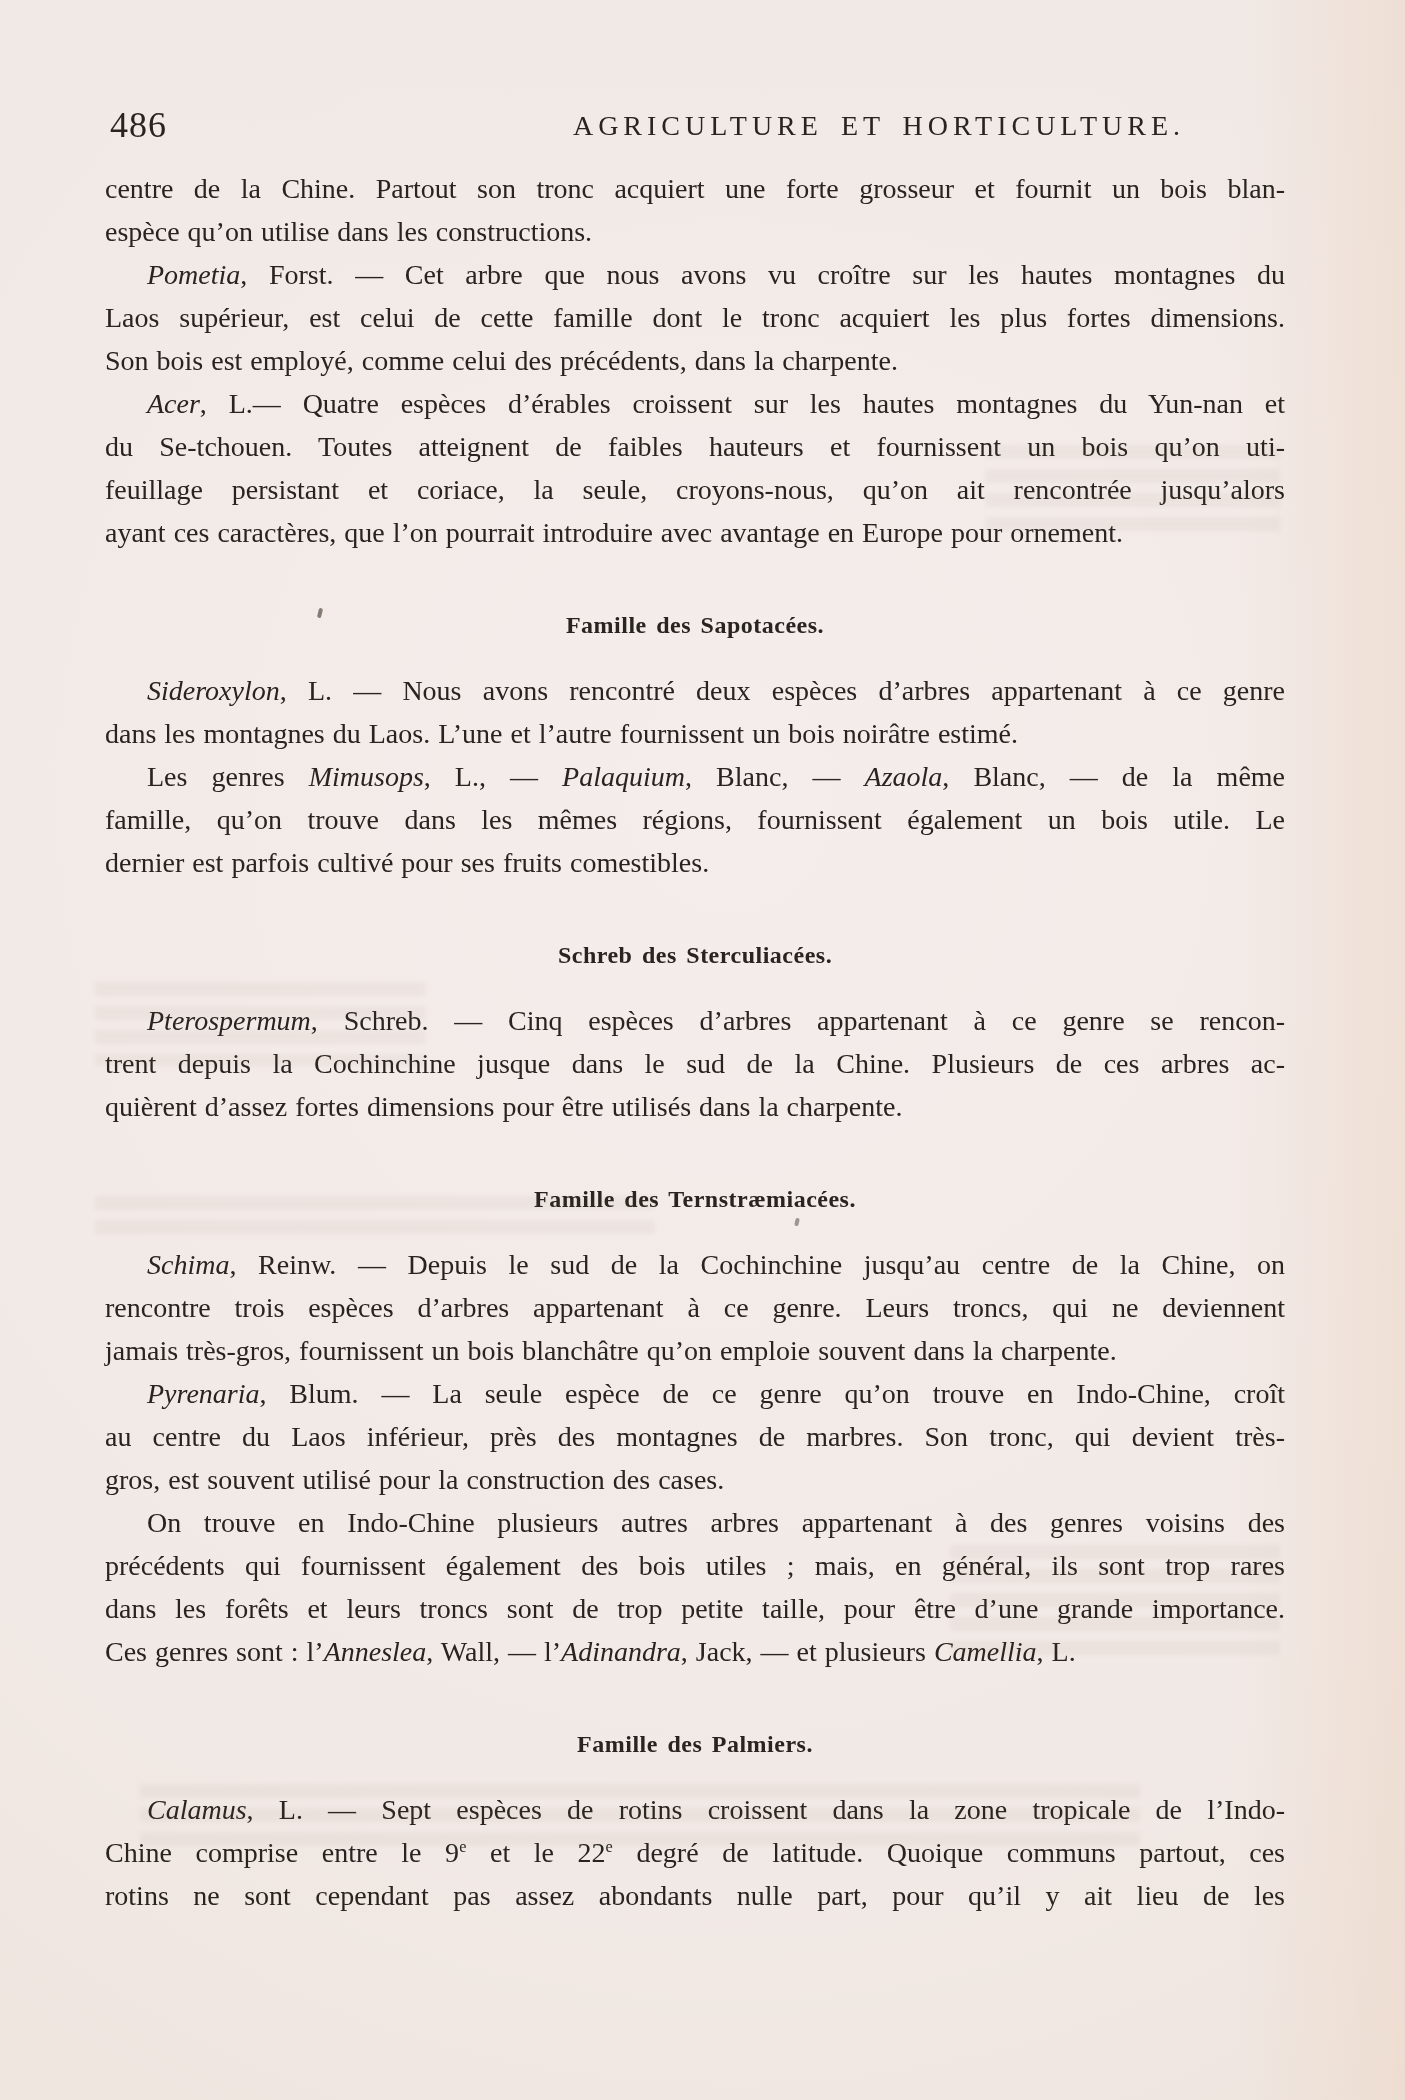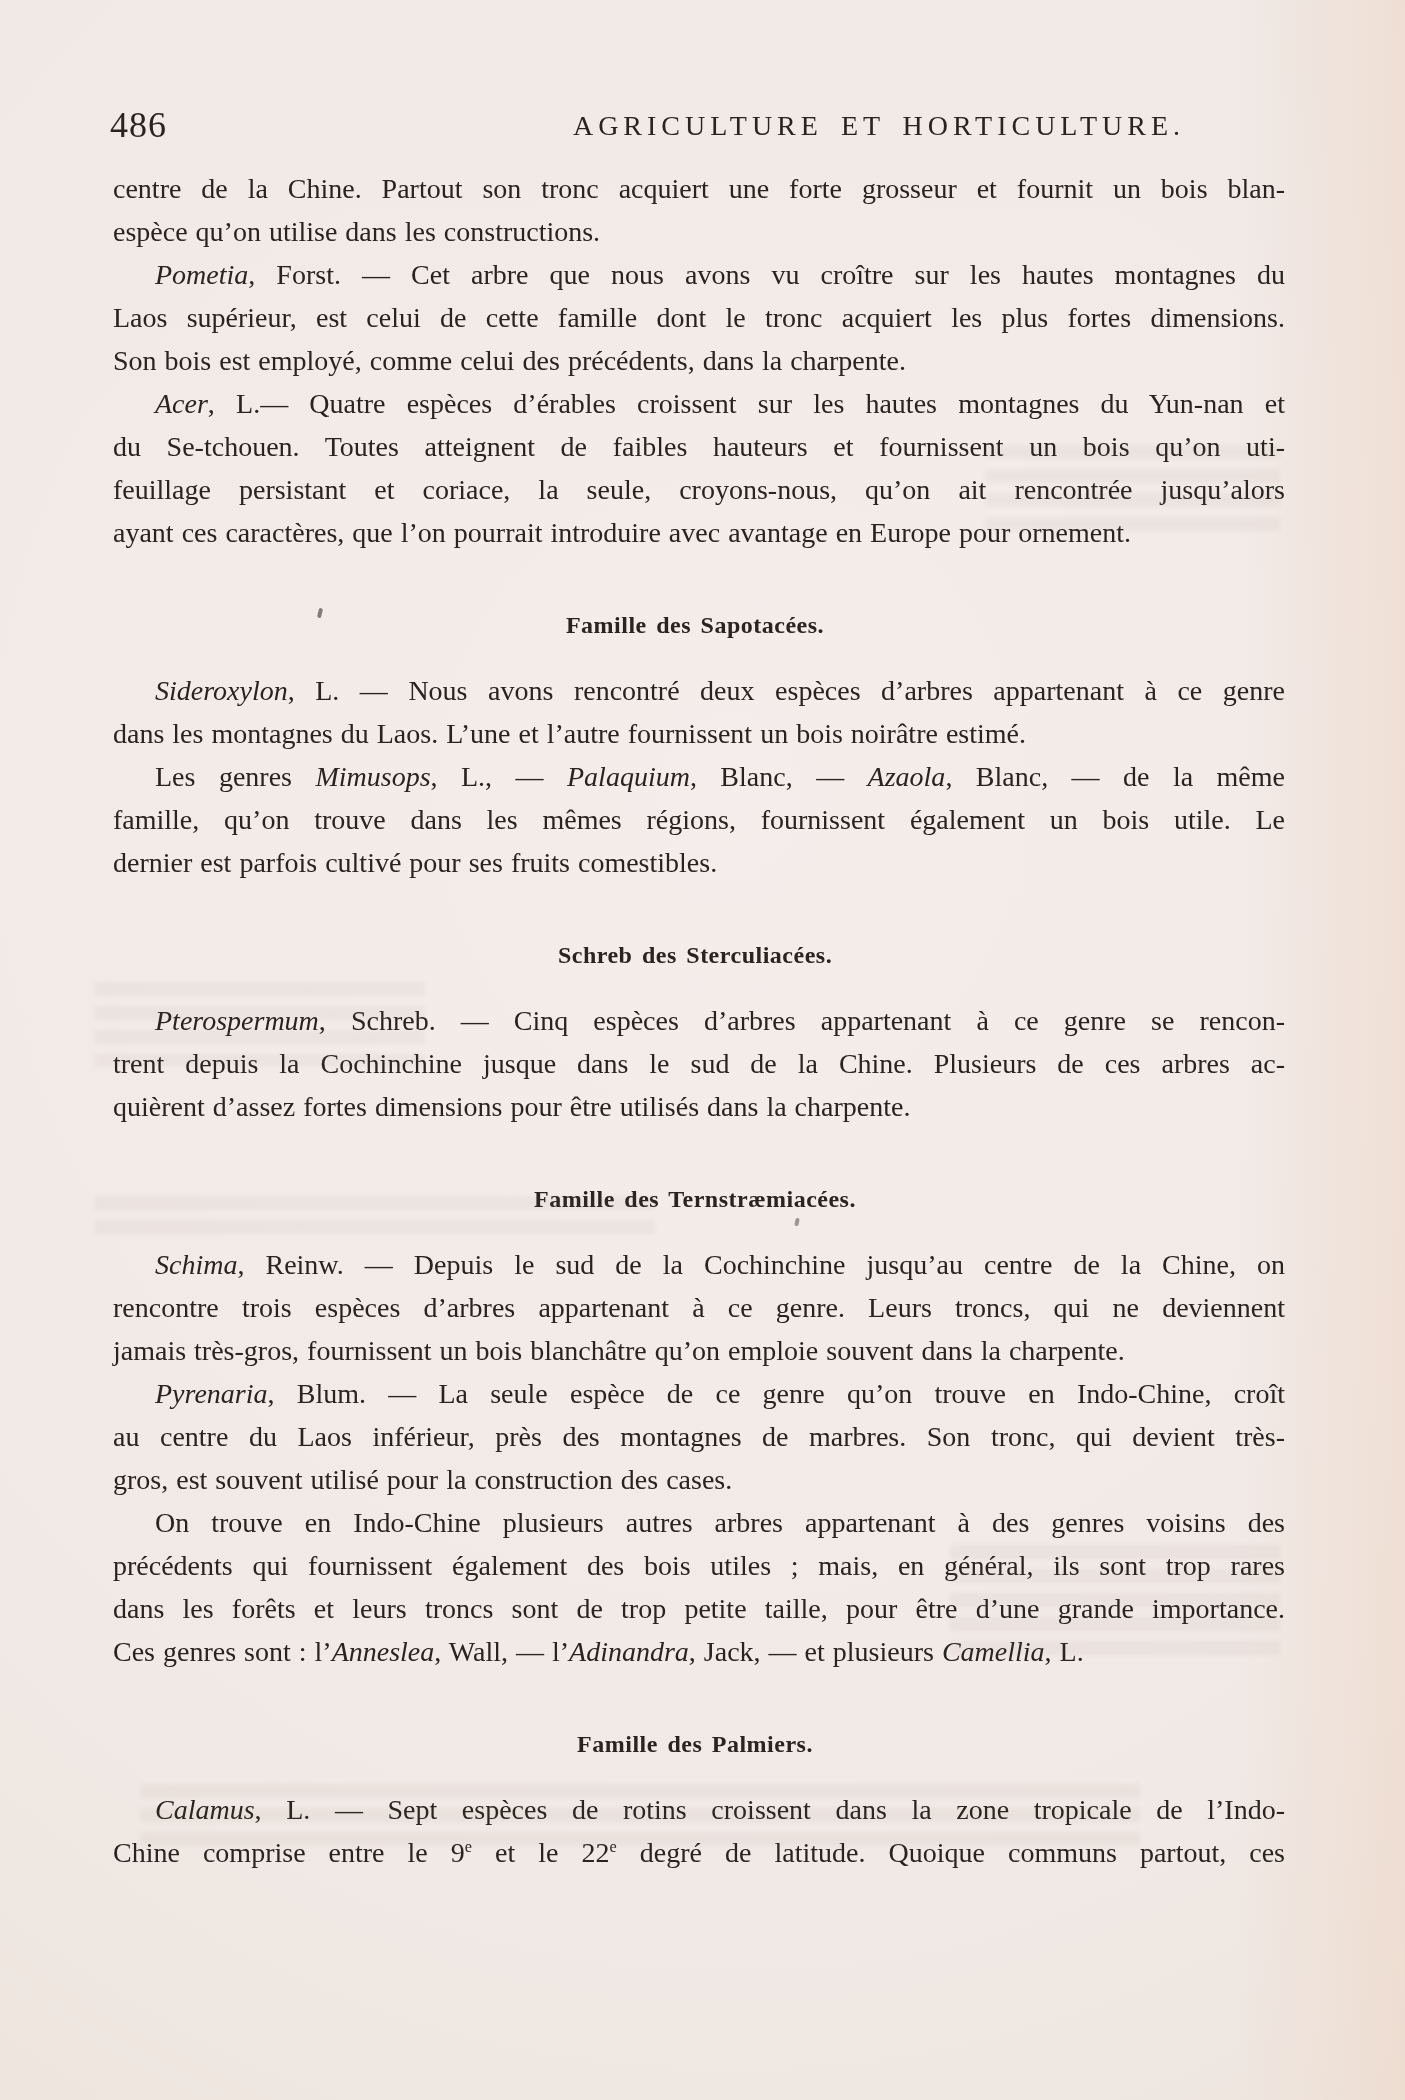--- a/index.html
+++ b/index.html
@@ -26,21 +26,20 @@
   .content{
     position:absolute;left:105px;top:167px;width:1180px;
     font-size:28px;
   }
   .para{margin:0;}
   .ln{
     line-height:43px;
     text-align:justify;
     text-align-last:justify;
     word-spacing:1px;
-    margin-left:8px;
   }
   .ln.indent{text-indent:42px;}
   .ln.last{text-align-last:left;}
   .heading{
     line-height:43px;
     margin:50px 0 22px 0;
     text-align:center;
     font-size:24px;
     font-weight:bold;
     letter-spacing:.5px;
@@ -120,20 +119,21 @@
       <div class="para">
         <div class="ln indent">On trouve en Indo-Chine plusieurs autres arbres appartenant à des genres voisins des</div>
         <div class="ln">précédents qui fournissent également des bois utiles ; mais, en général, ils sont trop rares</div>
         <div class="ln">dans les forêts et leurs troncs sont de trop petite taille, pour être d’une grande importance.</div>
         <div class="ln last">Ces genres sont : l’<i>Anneslea</i>, Wall, — l’<i>Adinandra</i>, Jack, — et plusieurs <i>Camellia</i>, L.</div>
       </div>
       <div class="heading">Famille des Palmiers.</div>
       <div class="para">
         <div class="ln indent"><i>Calamus</i>, L. — Sept espèces de rotins croissent dans la zone tropicale de l’Indo-</div>
         <div class="ln">Chine comprise entre le 9<sup>e</sup> et le 22<sup>e</sup> degré de latitude. Quoique communs partout, ces</div>
+        <div class="ln">rotins ne sont cependant pas assez abondants nulle part, pour qu’il y ait lieu de les</div>
       </div>
     </div>
 
   <div class="bleed b1"></div>
   <div class="bleed b2"></div>
   <div class="bleed b3"></div>
   <div class="bleed b4"></div>
   <div class="bleed b5"></div>
   <div class="speck s1"></div>
   <div class="speck s2"></div>

